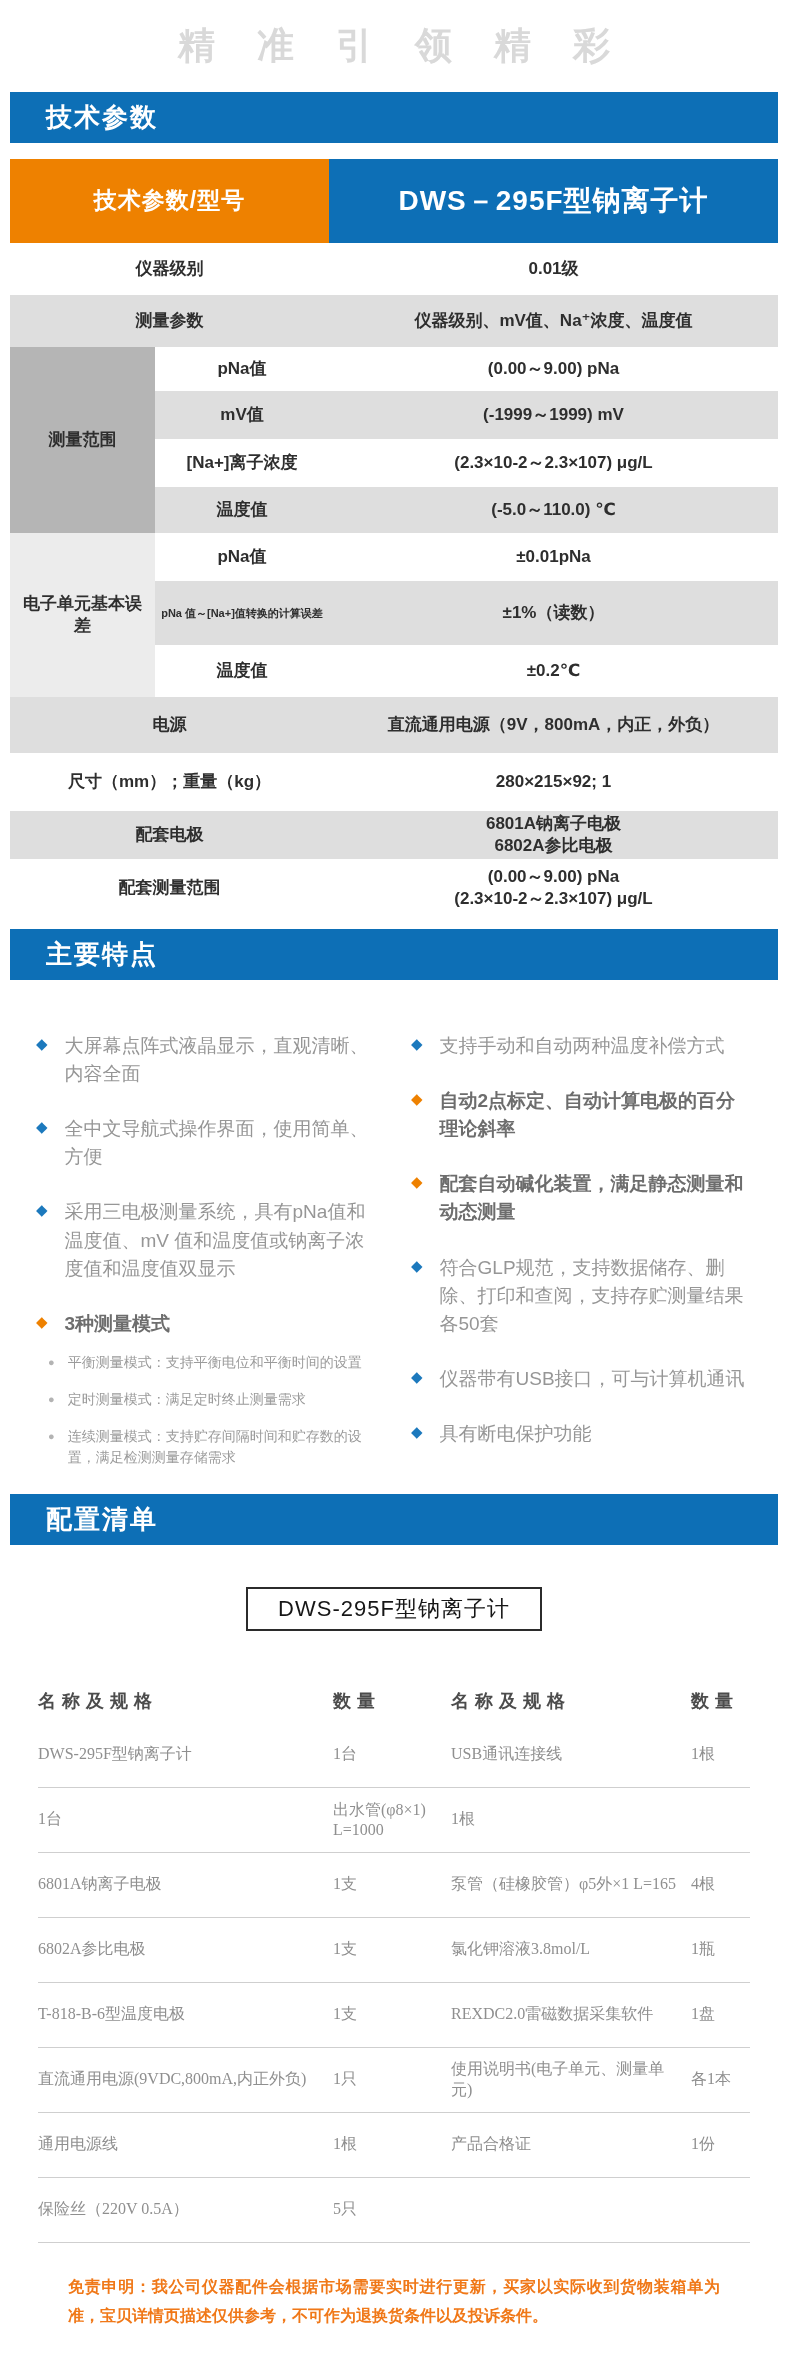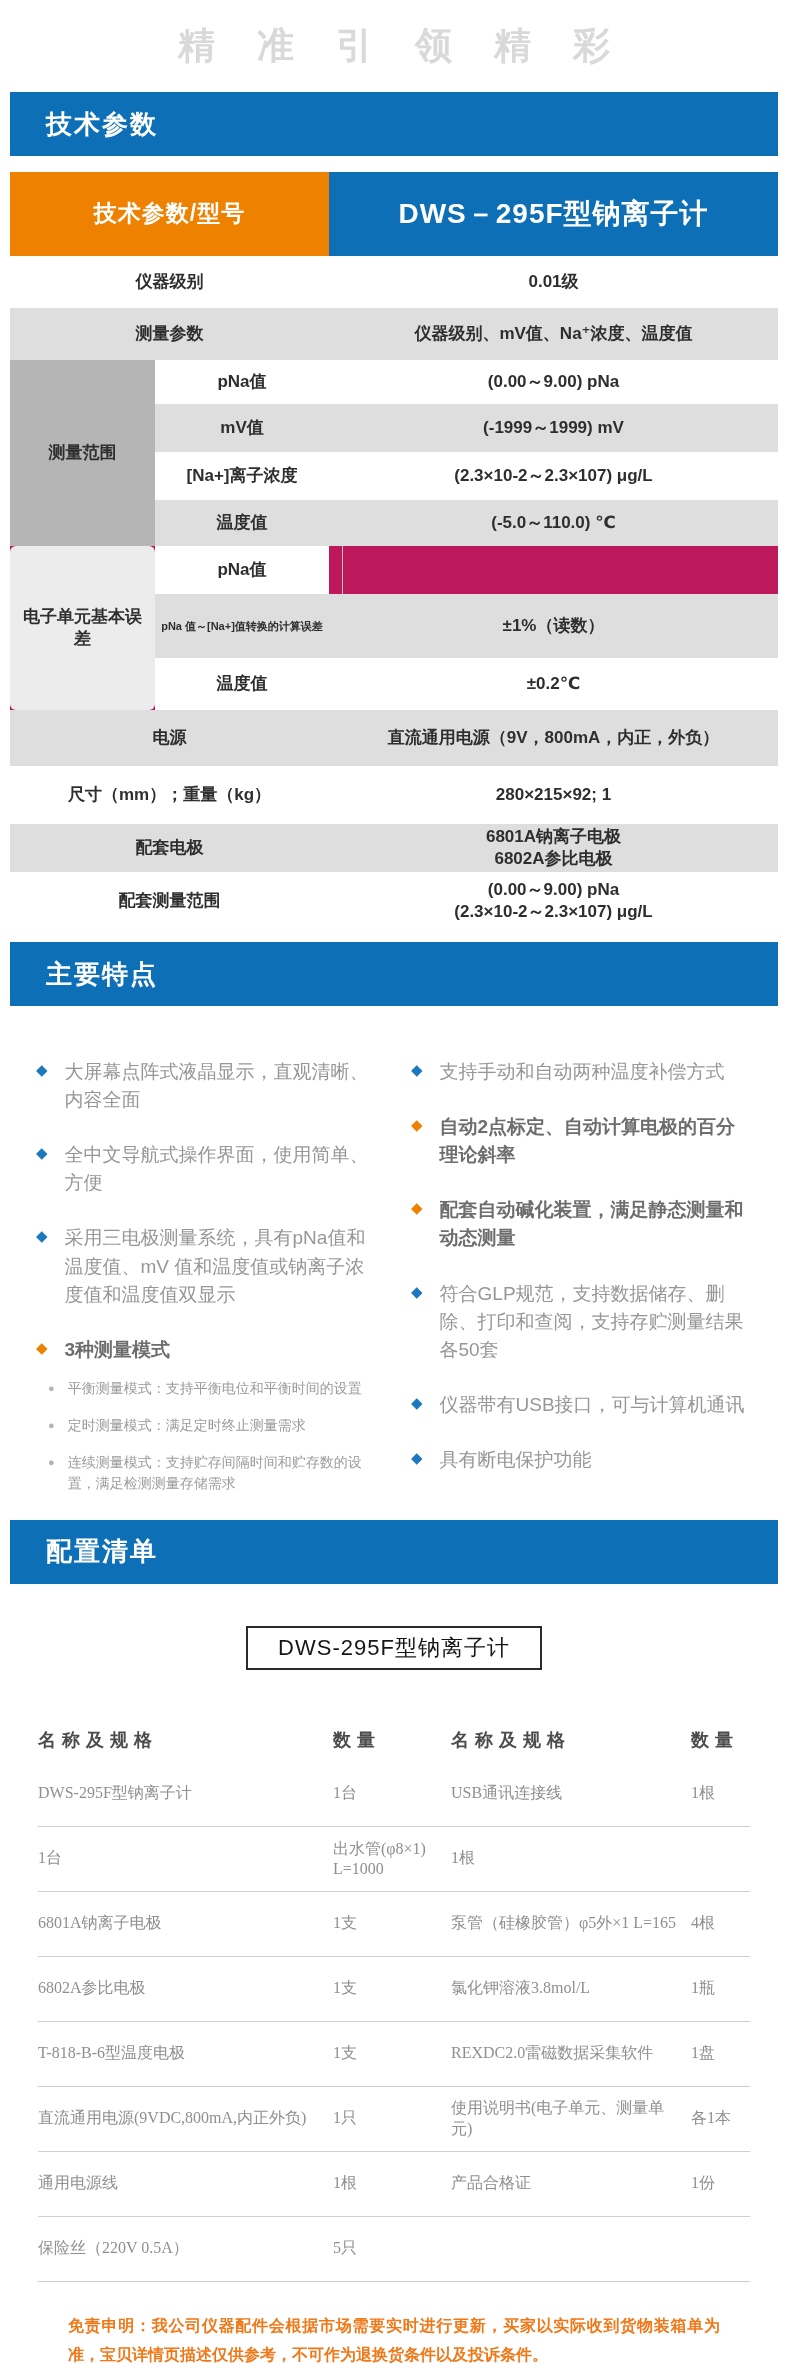--- a/index.html
+++ b/index.html
@@ -10,21 +10,21 @@
     color:#2e2e2e;
   }
   
   .watermark {
     height:92px; display:flex; align-items:center; justify-content:center;
     font-size:37px; font-weight:bold; color:#d9d9d9;
     letter-spacing:42px; text-indent:42px; white-space:nowrap; overflow:hidden;font-family:Liberation Serif, serif;
   }
   
   .section-bar {
-    margin:0 10px; height:64px; background:#0d6fb6;
+    margin:0 10px; height:51px; background:#0d6fb6;
     display:flex; align-items:center; padding-left:36px;
   }
   .section-bar span { color:#ffffff; font-size:26px; font-weight:bold; letter-spacing:2px; }
   
   .tech-table {
     position:relative;
     margin:16px 10px 0;
     display:grid;
     grid-template-columns:145px 174px 1fr;
     grid-template-rows:84px 52px 52px 44px 48px 48px 46px 48px 64px 52px 56px 58px 48px 58px;
@@ -37,21 +37,21 @@
     display:flex; flex-direction:column; align-items:center; justify-content:center;
     text-align:center; font-size:17px; font-weight:bold; color:#2e2e2e; line-height:1.3;
     padding:2px 6px;
   }
   .c12 { grid-column:1 / 3; }
   .c2  { grid-column:2; }
   .c3  { grid-column:3; }
   .bg-w  { background:#ffffff; }
   .bg-g  { background:#dedede;text-align:center; }
   .bg-dk { background:#b5b5b5; }
-  .bg-lt { background:#ececec;border-radius:6px; }
+  .bg-lt { background:#ececec; }
   .th-orange { background:#ee8100; color:#ffffff; font-size:23px; letter-spacing:1px; }
   .th-blue   { background:#0d6fb6; color:#ffffff; font-size:28px; letter-spacing:1px; }
   .small-cell { font-size:11px; }
   
   .features { display:flex; gap:34px; padding:52px 36px 10px; }
   .fcol { flex:1; min-width:0; }
   .feat { display:flex; gap:17px; margin-bottom:27px; }
   .feat .diamond { flex:0 0 auto; font-size:15px; line-height:1.6; }
   .diamond.blue   { color:#1c79bd; }
   .diamond.orange { color:#ee8100; }
@@ -106,20 +106,21 @@
   <div class="tt-cell c3 bg-w" style="grid-row:4">(0.00～9.00) pNa</div>
   <div class="tt-cell c2 bg-g" style="grid-row:5">mV值</div>
   <div class="tt-cell c3 bg-g" style="grid-row:5">(-1999～1999) mV</div>
   <div class="tt-cell c2 bg-w" style="grid-row:6">[Na+]离子浓度</div>
   <div class="tt-cell c3 bg-w" style="grid-row:6">(2.3×10-2～2.3×107) μg/L</div>
   <div class="tt-cell c2 bg-g" style="grid-row:7">温度值</div>
   <div class="tt-cell c3 bg-g" style="grid-row:7">(-5.0～110.0) ℃</div>
 
   <div class="tt-cell bg-lt" style="grid-column:1;grid-row:8 / span 3">电子单元基本误差</div>
   <div class="tt-cell c2 bg-w" style="grid-row:8">pNa值</div>
+  <div class="tt-cell c3 bg-w" style="grid-row:8">±0.01pNa</div>
   <div class="tt-cell c2 bg-g small-cell" style="grid-row:9">pNa 值～[Na+]值转换的计算误差</div>
   <div class="tt-cell c3 bg-g" style="grid-row:9">±1%（读数）</div>
   <div class="tt-cell c2 bg-w" style="grid-row:10">温度值</div>
   <div class="tt-cell c3 bg-w" style="grid-row:10">±0.2℃</div>
 
   <div class="tt-cell c12 bg-g" style="grid-row:11">电源</div>
   <div class="tt-cell c3 bg-g" style="grid-row:11">直流通用电源（9V，800mA，内正，外负）</div>
 
   <div class="tt-cell c12 bg-w" style="grid-row:12">尺寸（mm）；重量（kg）</div>
   <div class="tt-cell c3 bg-w" style="grid-row:12">280×215×92; 1</div>

